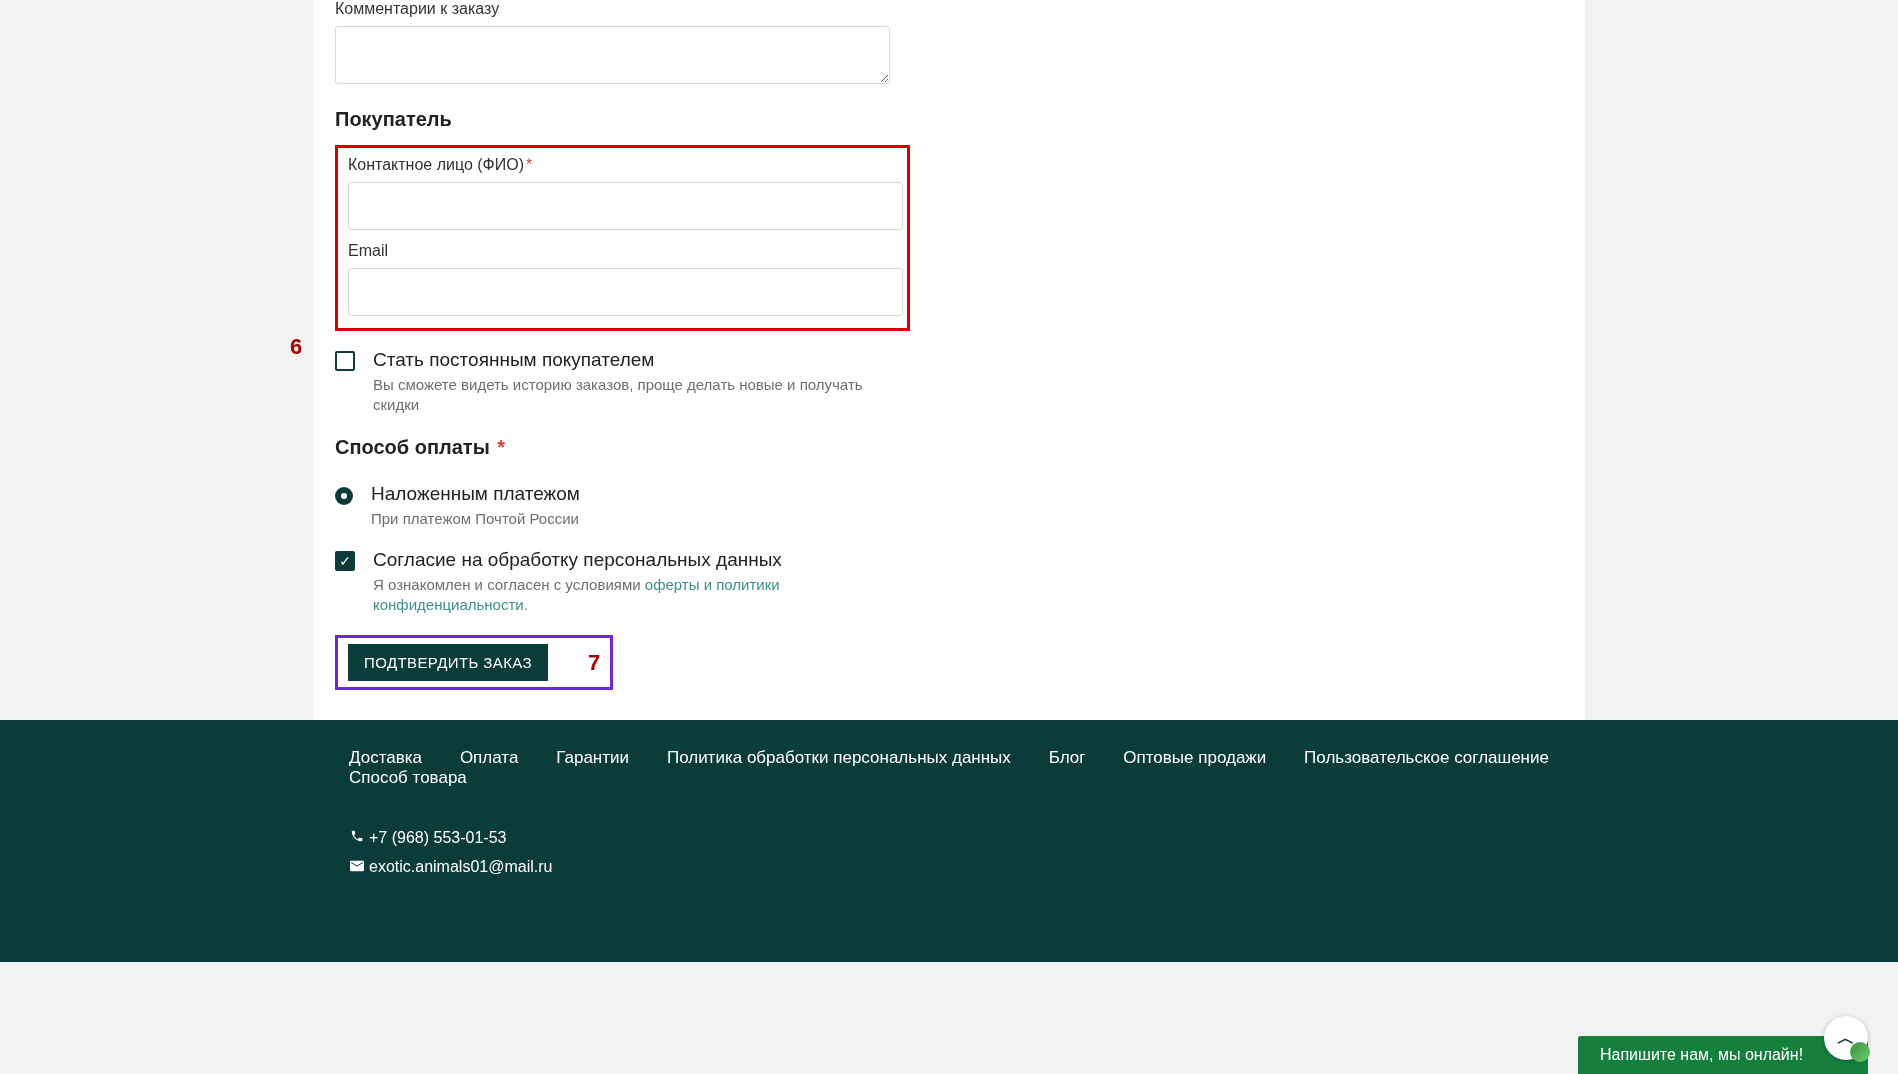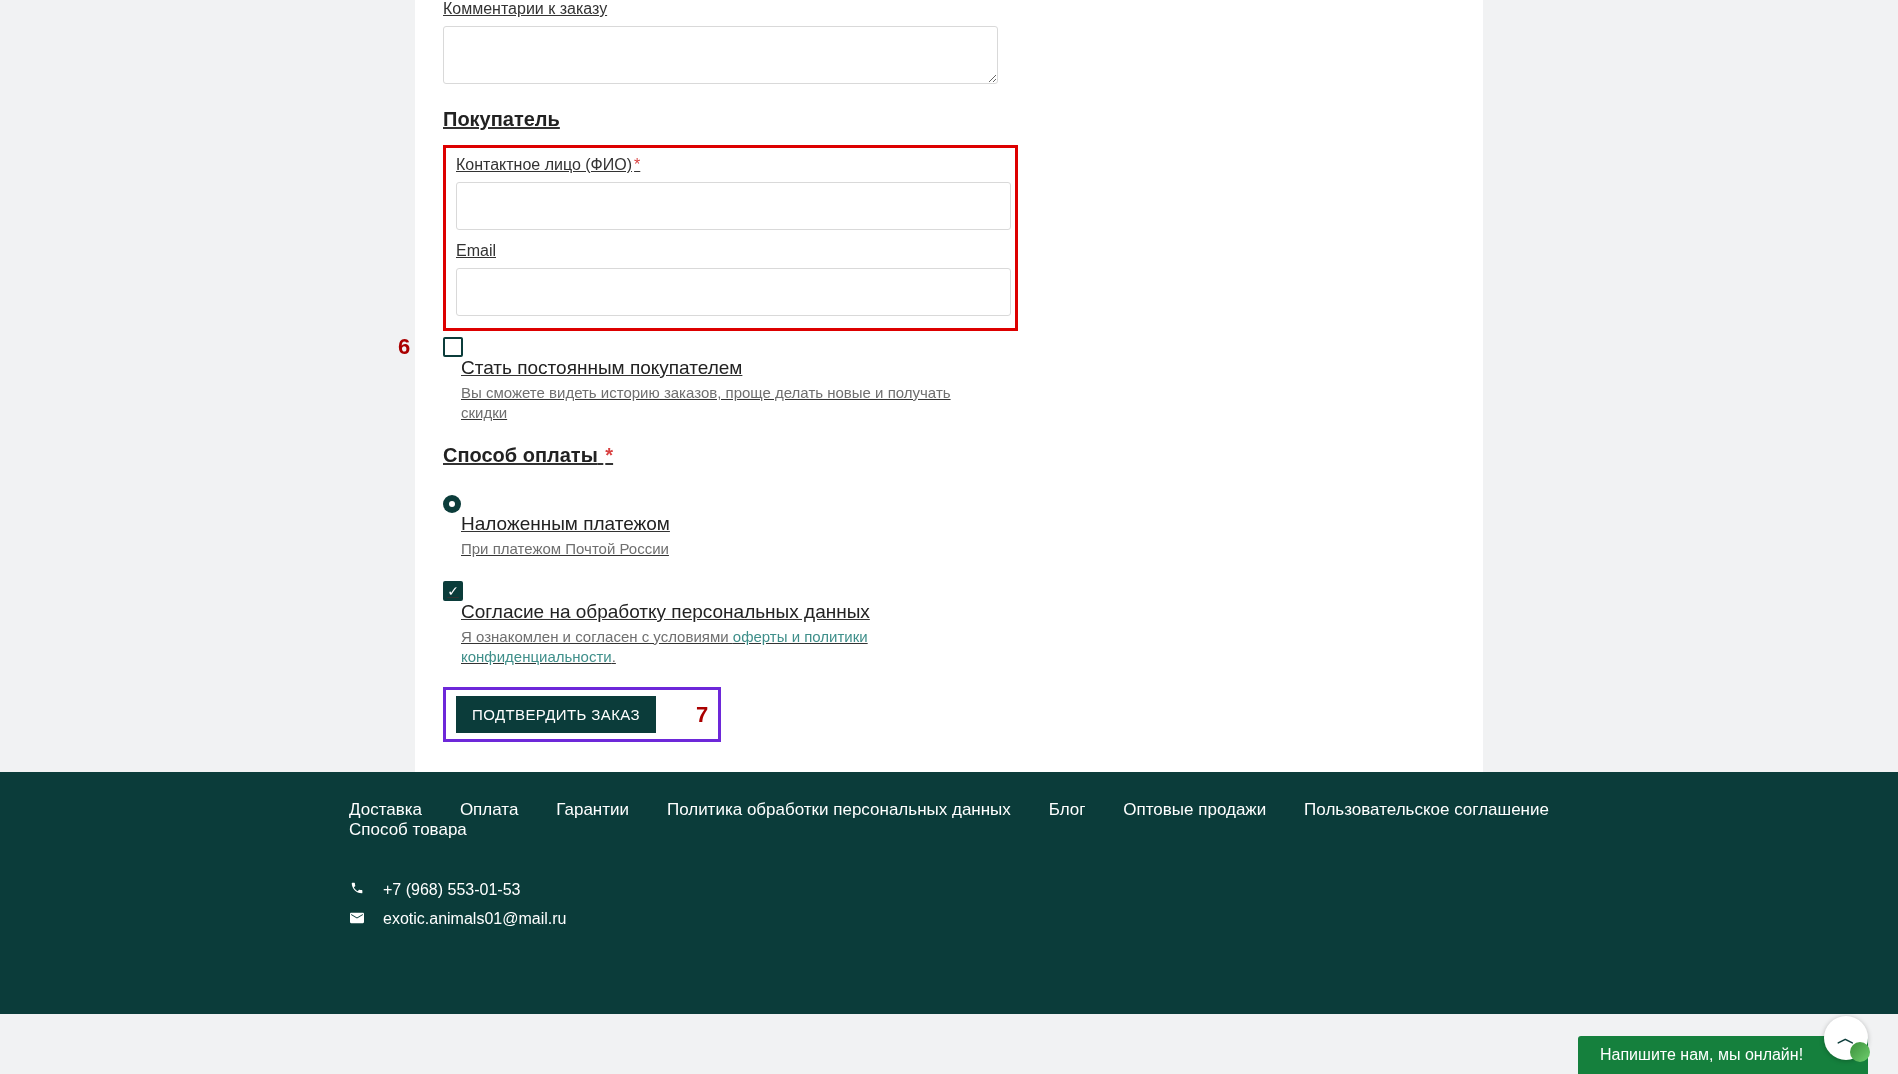--- a/index.html
+++ b/index.html
@@ -1,51 +1,51 @@
 <!DOCTYPE html>
 <html><head>
   <meta charset="utf-8">
   <style>
     * { box-sizing: border-box; margin: 0; padding: 0; }
     body { font-family: Arial, sans-serif; background: #f1f2f3; color: #333; }
     .page-wrap { width: 1898px; margin: 0 auto; }
-    .content-card { background: #fff; width: 1068px; margin: 0 auto; padding: 0 20px 30px 28px; position: relative; text-decoration: underline; }
+    .content-card { background: #fff; width: 1272px; margin: 0 auto; padding: 0 20px 30px 22px; position: relative; }
     .form-col { width: 575px; margin-left: 0; }
     .label { font-size: 16px; color: #333; margin-bottom: 8px; display: block; }
     .required { color: #d94141; margin-left: 2px; }
     textarea.input, input.input { width: 555px; border: 1px solid #d9d9d9; border-radius: 3px; font-size: 16px; padding: 10px 12px; resize: none; }
     textarea.input { height: 58px; resize: both; }
     input.input { height: 48px; }
     .section-title { font-size: 20px; font-weight: 700; color: #222; margin-top: 20px; margin-bottom: 14px; }
     .section-title .required { font-weight: 700; }
     .annot-box-6 { border: 3px solid #d00; padding: 8px 10px 12px 10px; margin-top: 6px; }
     .annot-num { color: #a00; font-weight: 700; font-size: 22px; position: absolute; }
     .annot-6 { top: 186px; left: -48px; }
     .rel { position: relative; }
     .field-group { margin-bottom: 12px; }
-    .check-row { display: flex; align-items: flex-start; margin-top: 4px; margin-bottom: 6px; flex-direction: column; }
+    .check-row { display: flex; align-items: flex-start; margin-top: 18px; margin-bottom: 6px; }
     .checkbox { width: 20px; height: 20px; border: 2px solid #0b3c3a; border-radius: 2px; flex-shrink: 0; margin-top: 2px; display: flex; align-items: center; justify-content: center; }
     .checkbox.checked { background: #0b3c3a; border-color: #0b3c3a; }
     .checkmark { color: #fff; font-size: 14px; line-height: 1; }
     .check-texts { margin-left: 18px; }
     .check-title { font-size: 19px; color: #222; font-weight: 400; }
     .check-desc { font-size: 15px; color: #6f6f6f; margin-top: 4px; max-width: 500px; line-height: 1.35; }
-    .radio-row { display: flex; align-items: flex-start; margin-top: 24px; margin-bottom: 20px; flex-direction: column; }
+    .radio-row { display: flex; align-items: flex-start; margin-top: 24px; margin-bottom: 20px; }
     .radio { width: 18px; height: 18px; border-radius: 50%; background: #0b3c3a; display: flex; align-items: center; justify-content: center; flex-shrink: 0; margin-top: 4px; }
     .radio-dot { width: 6px; height: 6px; border-radius: 50%; background: #fff; }
     .link-inline { color: #3f8f8a; text-decoration: none; }
     .submit-wrap { border: 3px solid #6d28d9; padding: 6px 10px; display: inline-flex; align-items: center; margin-top: 14px; }
     .submit-btn { background: #0b3c3a; color: #fff; border: none; padding: 10px 16px; font-size: 15px; cursor: pointer; letter-spacing: .4px; }
     .annot-7 { color: #a00; font-weight: 700; font-size: 22px; margin-left: 40px; }
     .footer { background: #0b3c3a; color: #fff; width: 100%; margin-top: 0; padding: 0 0 80px 0; }
     .footer-inner { width: 1200px; margin: 0 auto; padding-top: 28px; }
     .footer-links { display: flex; flex-wrap: wrap; gap: 0 18px; justify-content: space-between; font-size: 17px; margin-bottom: 36px; }
     .footer-links a { color: #fff; text-decoration: none; }
     .footer-contacts { font-size: 16px; line-height: 1.8; }
-    .contact-row { display: flex; align-items: center; gap: 18px; }
+    .contact-row { display: flex; align-items: center; gap: 4px; }
     .icon-phone, .icon-mail { width: 16px; display: inline-block; text-align: center; }
     .chat-bar { position: fixed; bottom: 0; right: 30px; background: #15803d; color: #fff; padding: 10px 22px; font-size: 16px; border-top-left-radius: 3px; border-top-right-radius: 3px; width: 290px; }
     .scroll-top { position: fixed; bottom: 14px; right: 30px; width: 44px; height: 44px; border-radius: 50%; background: #fff; display: flex; align-items: center; justify-content: center; box-shadow: 0 1px 5px rgba(0,0,0,.25); }
     .scroll-top-arrow { color: #0b3c3a; font-size: 18px; font-weight: bold; }
     .scroll-top-green { position: absolute; bottom: -2px; right: -2px; width: 20px; height: 20px; border-radius: 50%; background: linear-gradient(135deg,#3a8f3a,#6fcf6f); }
     .content-card-inner { padding-top: 0; }
   </style>
 </head>
 <body>
 

